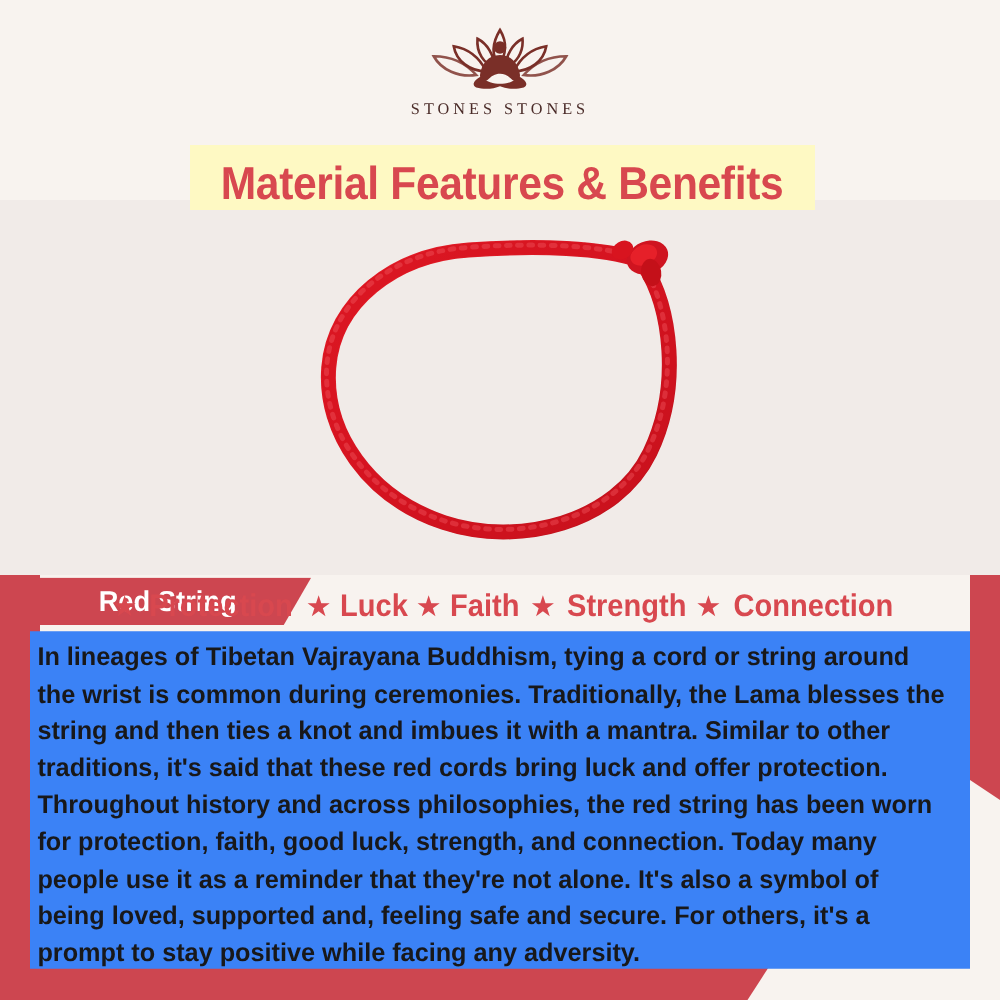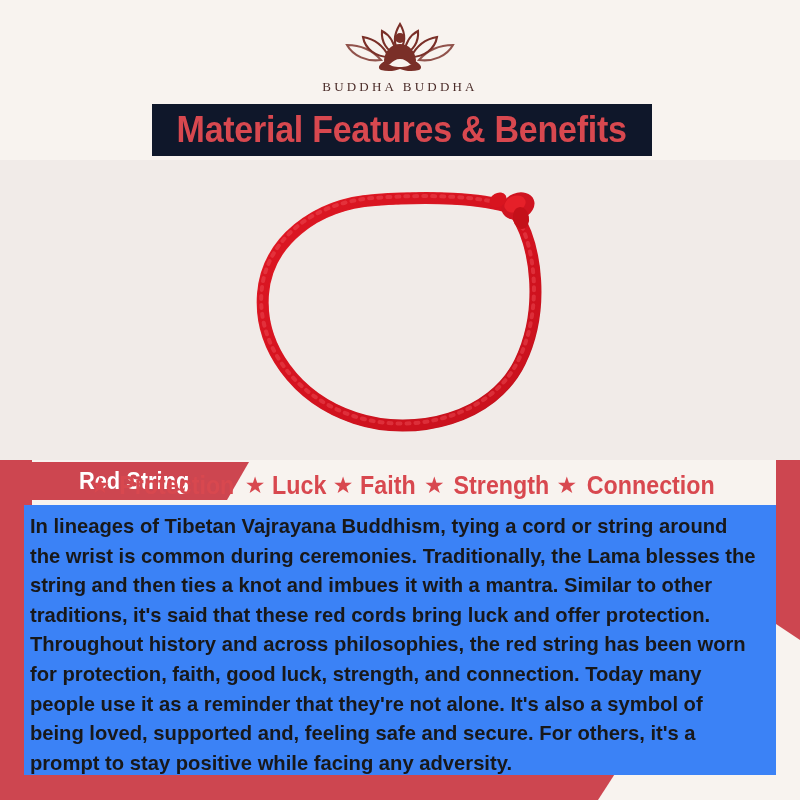--- a/index.html
+++ b/index.html
@@ -53,24 +53,24 @@
     pointer-events:auto;
   }
   #logo-mark{width:150px;height:62px;display:block;}
   #brand-name{
     margin-top:3px;
     font-family:"Liberation Serif", serif;
     font-size:13px;letter-spacing:3.2px;
     color:#4a2b28;font-weight:400;
   }
   #title-box{
-    position:absolute;left:152px;top:104px;
+    position:absolute;left:152px;top:116px;
     width:500px;height:52px;
-    background:#0f172a;
-    display:flex;align-items:center;justify-content:center;
+    background:#fef9c3;
+    display:flex;align-items:flex-end;justify-content:center;
     pointer-events:auto;
   }
   #title-text{
     font-family:"Liberation Sans Narrow","Liberation Sans",sans-serif;
     font-weight:bold;
     font-size:37px;
     letter-spacing:-0.3px;
     color:#d8484f;
     transform:scaleX(0.92);
     white-space:nowrap;
@@ -194,21 +194,21 @@
         </g>
         <g fill="#7a2f28">
           <circle cx="75" cy="24" r="5"></circle>
           <path d="M75 30 C 66 30, 60 37, 59 46 C 59 50, 62 52, 65 50 C 68 47, 71 45, 75 45
                    C 79 45, 82 47, 85 50 C 88 52, 91 50, 91 46 C 90 37, 84 30, 75 30 Z"></path>
           <path d="M60 47 C 54 50, 52 54, 56 56 C 63 58, 70 57, 75 55
                    C 80 57, 87 58, 94 56 C 98 54, 96 50, 90 47
                    C 86 52, 80 53, 75 53 C 70 53, 64 52, 60 47 Z"></path>
         </g>
       </svg>
-      <div id="brand-name">BUDDHA BUDDHA</div>
+      <div id="brand-name">STONES STONES</div>
     </div>
 
     <div id="title-box">
       <span id="title-text">Material Features &amp; Benefits</span>
     </div>
   </div>
 
   <div id="label-banner">
     <span id="label-text">Red String</span>
   </div>

